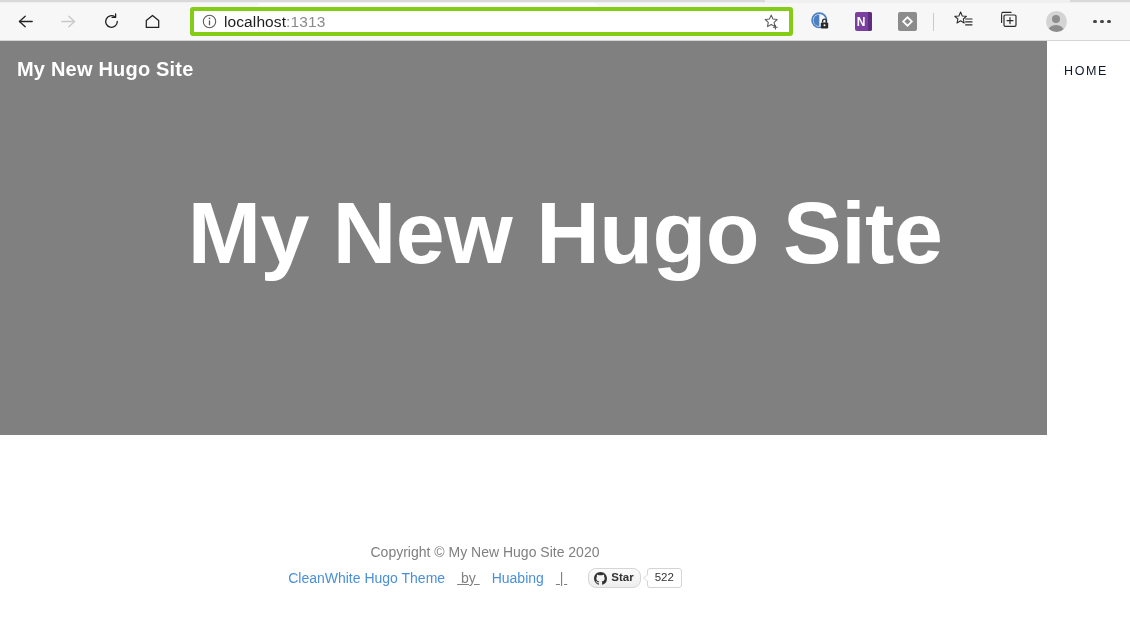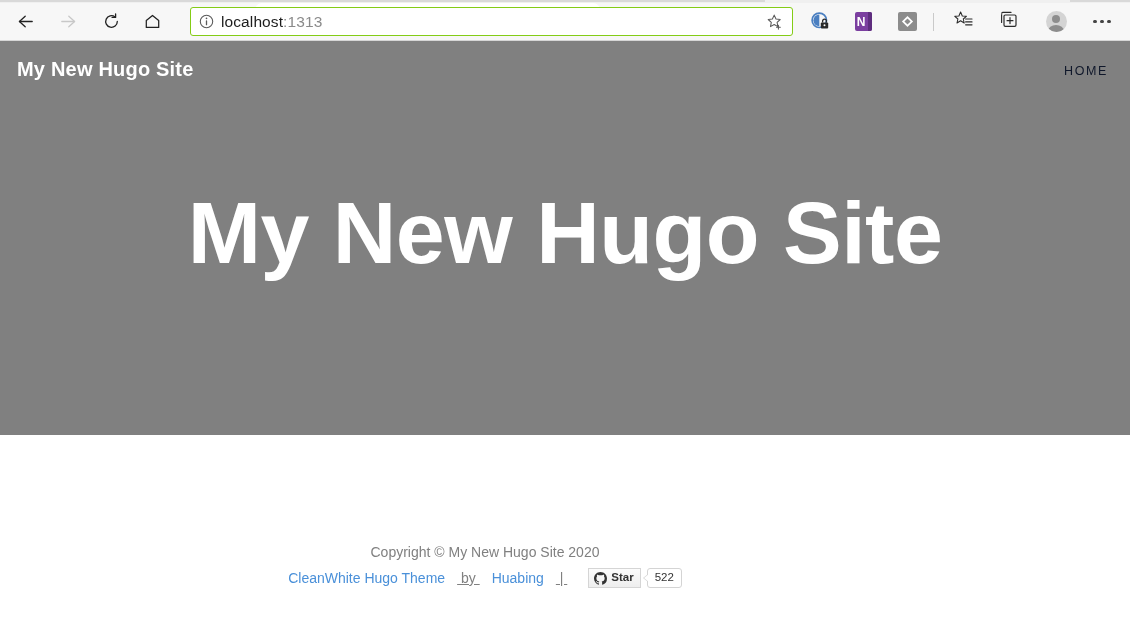--- a/index.html
+++ b/index.html
@@ -82,21 +82,21 @@
   #nav-forward { margin-left: 9px; }
   #nav-reload  { margin-left: 9px; }
   #nav-home    { margin-left: 7px; }
 
   
   .address-bar {
     margin-left: 21px;
     width: 603px;
     height: 29px;
     background: #ffffff;
-    border: 1px solid #84cc16;
+    border: 4px solid #84cc16;
     border-radius: 3px;
     display: flex;
     align-items: center;
     flex: none;
   }
   .info-icon {
     width: 30px;
     display: flex;
     align-items: center;
     justify-content: center;
@@ -220,21 +220,21 @@
     position: relative;
     width: 1130px;
     height: 600px;
     background: #ffffff;
     overflow: hidden;
   }
 
   
   .site-hero {
     position: relative;
-    width: 1130px;
+    width: 1047px;
     height: 394px;
     background: #808080;
     text-align: center;
   }
 
   .site-navbar {
     position: absolute;
     top: 0; left: 0;
     width: 1130px;
     height: 57px;
@@ -328,21 +328,21 @@
     height: 20px;
   }
   .gh-star-btn {
     display: inline-flex;
     align-items: center;
     gap: 4px;
     height: 20px;
     padding: 0 6px 0 5px;
     background: linear-gradient(#fcfcfc, #eeeeee);
     border: 1px solid #d5d5d5;
-    border-radius: 0;
+    border-radius: 8px;
     font-size: 11.5px;
     font-weight: bold;
     color: #333333;
     text-decoration: none;
     line-height: 1;
   }
   .gh-count {
     position: relative;
     display: inline-flex;
     align-items: center;

